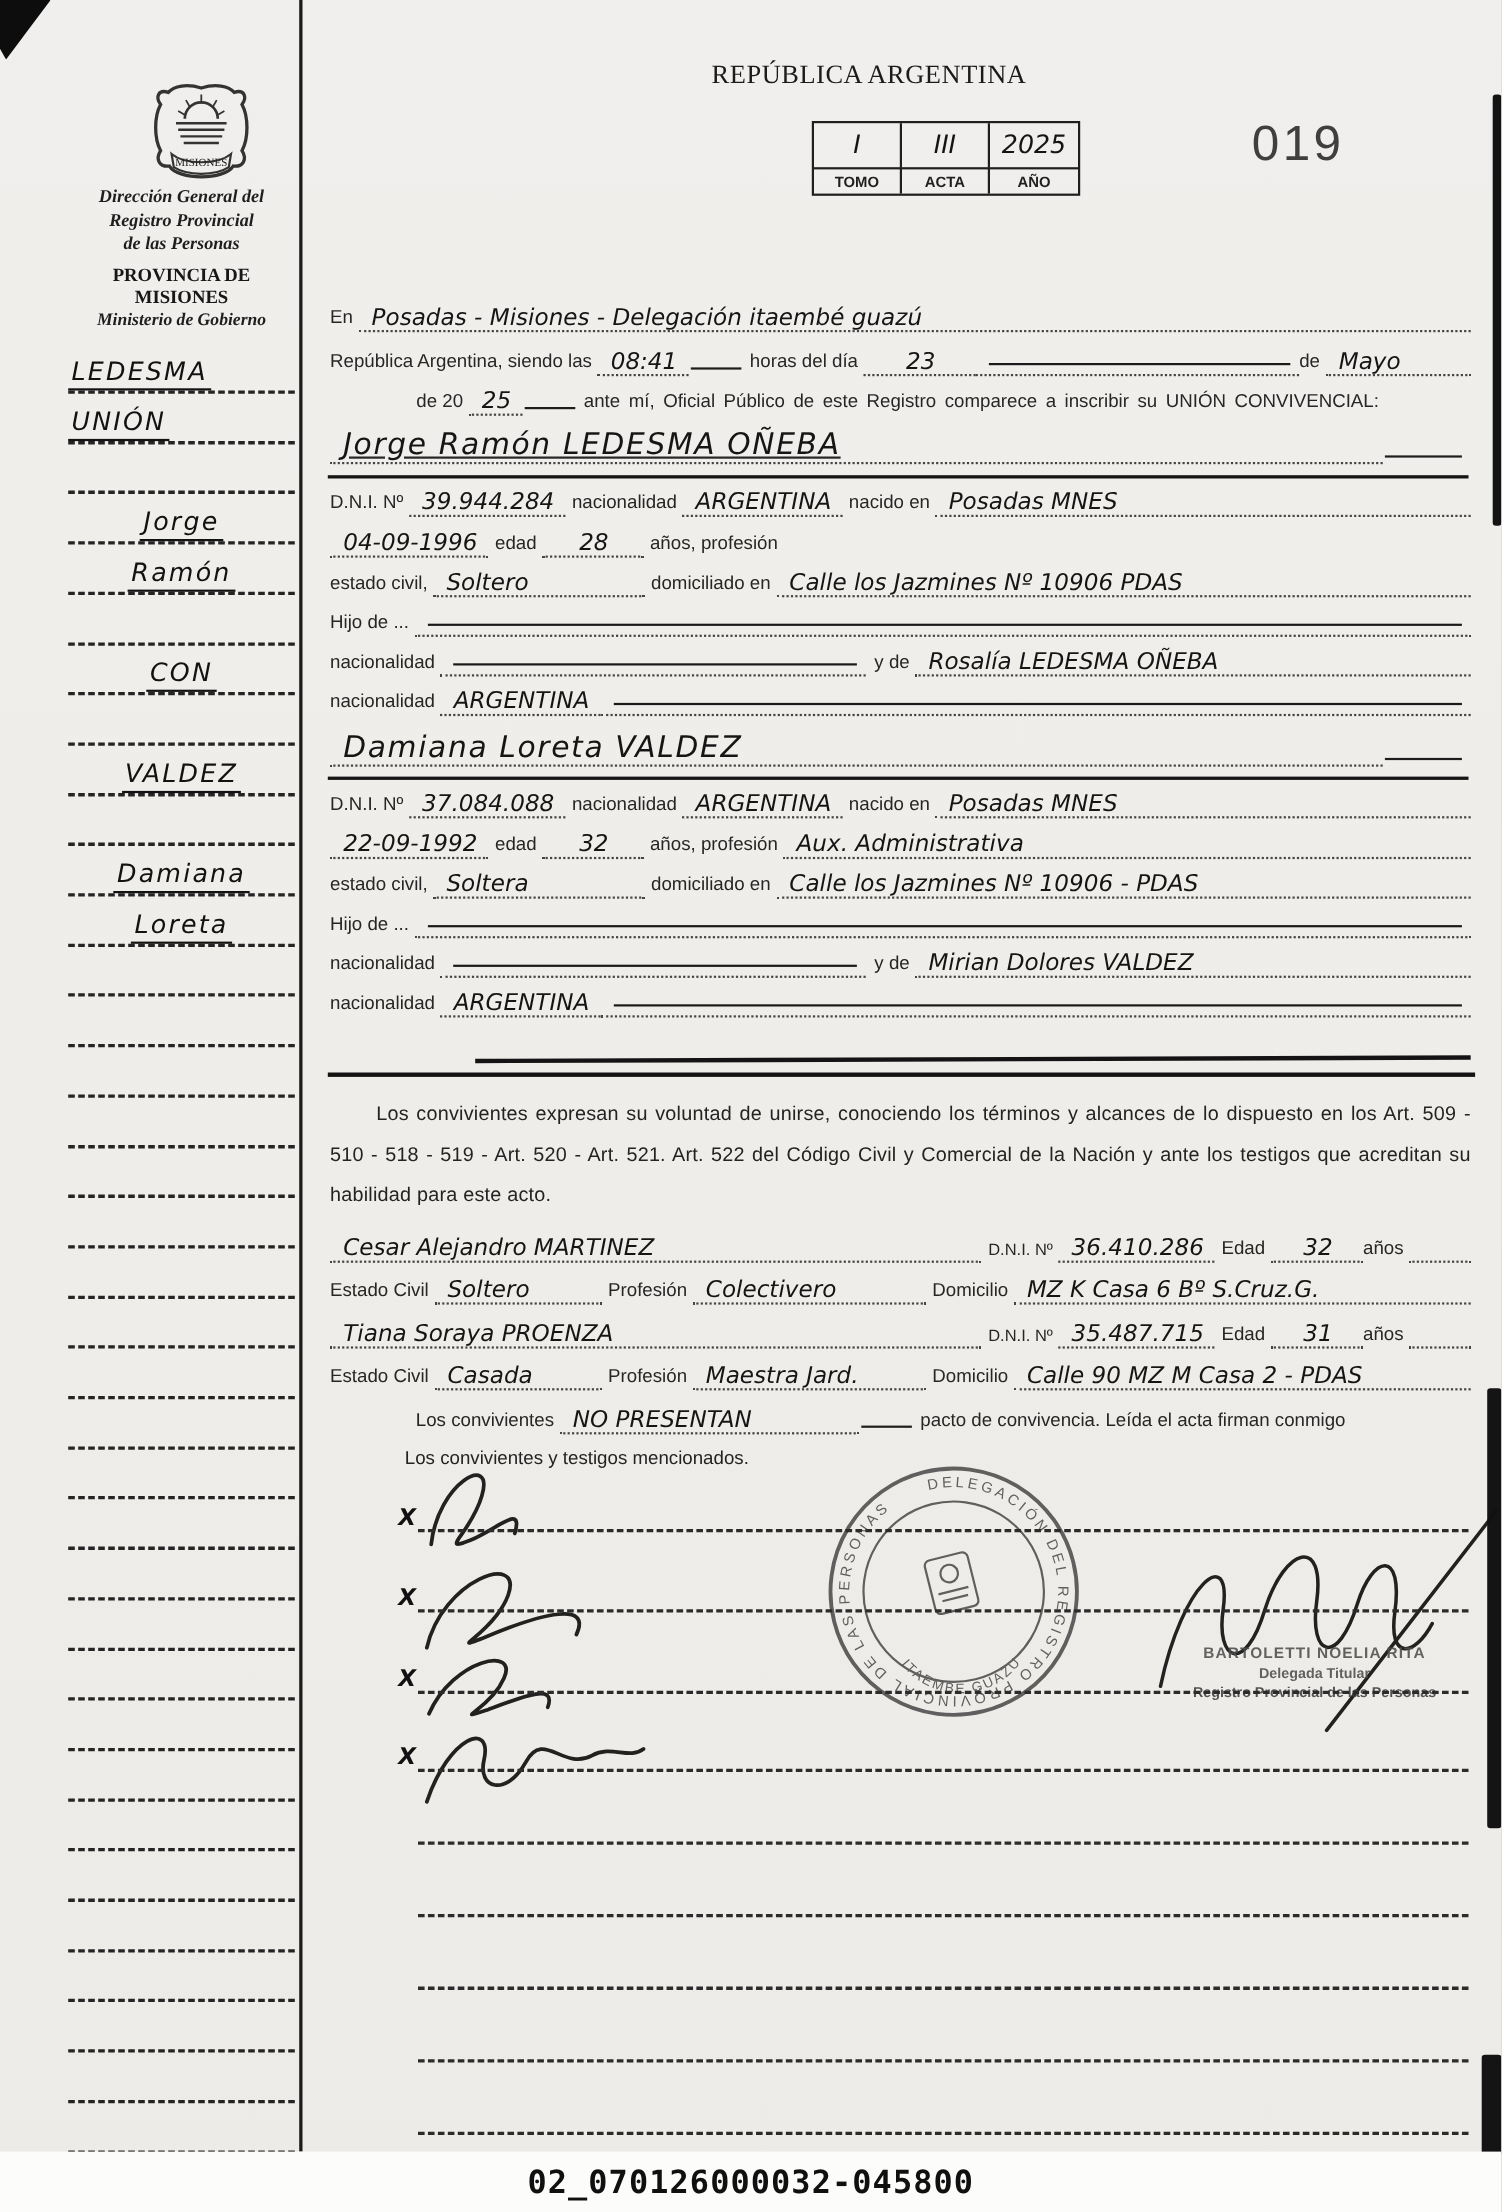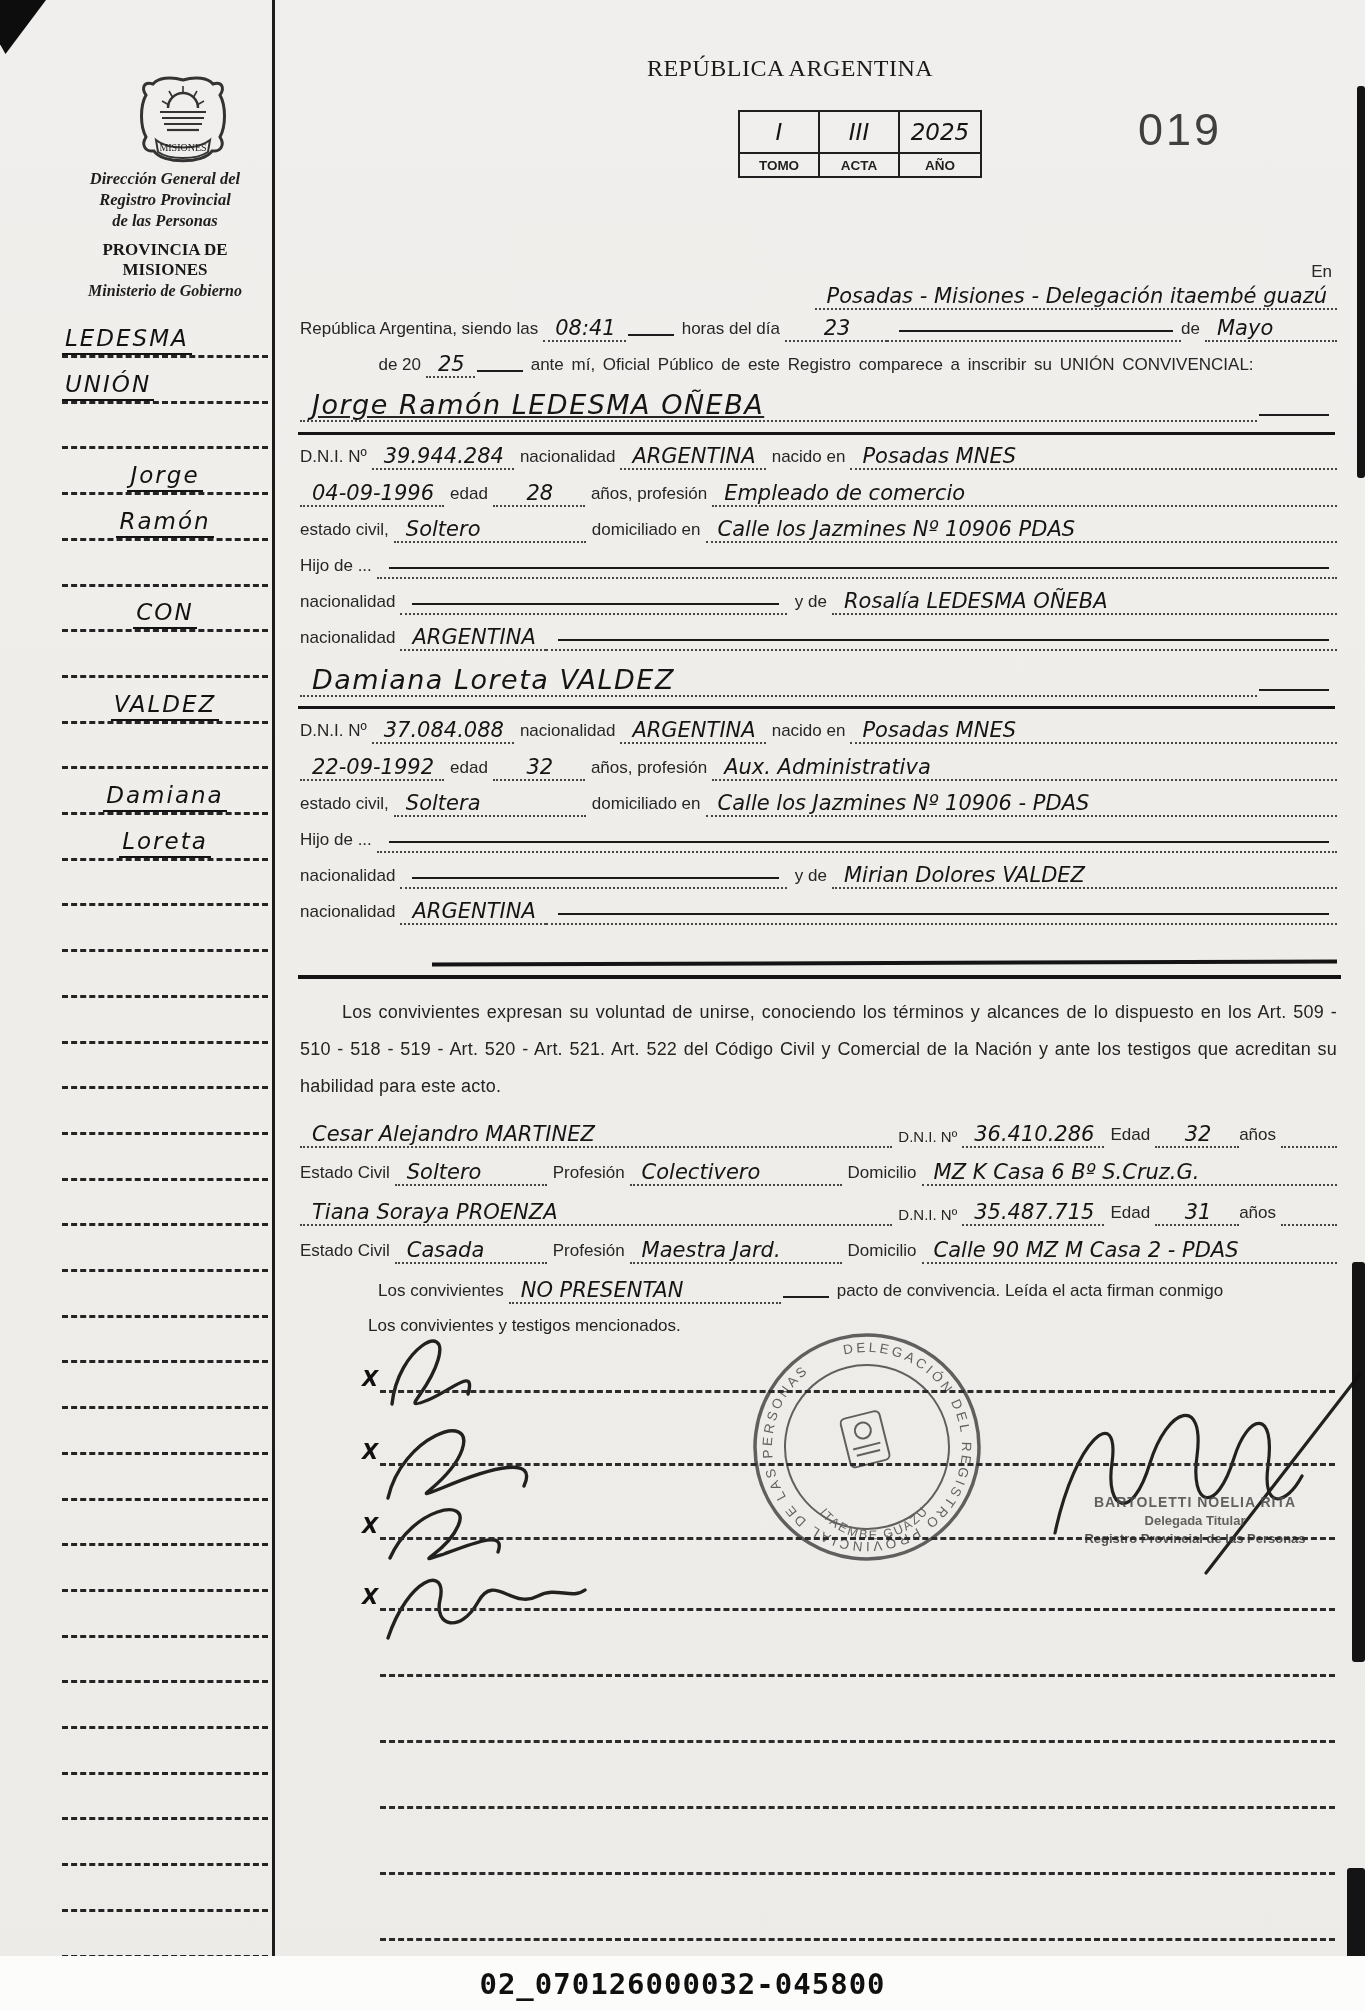--- a/index.html
+++ b/index.html
@@ -178,21 +178,21 @@
     </div>
     <div class="trow labs">
       <span class="tcell">TOMO</span>
       <span class="tcell">ACTA</span>
       <span class="tcell">AÑO</span>
     </div>
   </div>
 
   <div class="pagenum">019</div>
 
-  <div class="frow" style="top:262px;height:40px;flex-direction:column;">
+  <div class="frow" style="top:262px;height:40px;">
     <span class="lbl">En</span>
     <span class="hw dot grow">Posadas - Misiones - Delegación itaembé guazú</span>
   </div>
 
   <div class="frow" style="top:306px;height:36px;">
     <span class="lbl">República Argentina, siendo las</span>
     <span class="hw dot">08:41</span>
     <span class="dash"></span>
     <span class="lbl">horas del día</span>
     <span class="hw dot" style="min-width:80px;text-align:center;">23</span>
@@ -221,21 +221,20 @@
     <span class="hw dot">ARGENTINA</span>
     <span class="lbl" style="padding-left:6px;">nacido en</span>
     <span class="hw dot grow">Posadas MNES</span>
   </div>
 
   <div class="frow" style="top:470px;height:37px;">
     <span class="hw dot">04-09-1996</span>
     <span class="lbl" style="padding-left:6px;">edad</span>
     <span class="hw dot" style="min-width:70px;text-align:center;">28</span>
     <span class="lbl" style="padding-left:6px;">años, profesión</span>
-    <span class="hw dot grow">Empleado de comercio</span>
   </div>
 
   <div class="frow" style="top:507px;height:36px;">
     <span class="lbl">estado civil,</span>
     <span class="hw dot" style="min-width:170px;">Soltero</span>
     <span class="lbl" style="padding-left:6px;">domiciliado en</span>
     <span class="hw dot grow">Calle los Jazmines Nº 10906 PDAS</span>
   </div>
 
   <div class="frow" style="top:543px;height:36px;">

